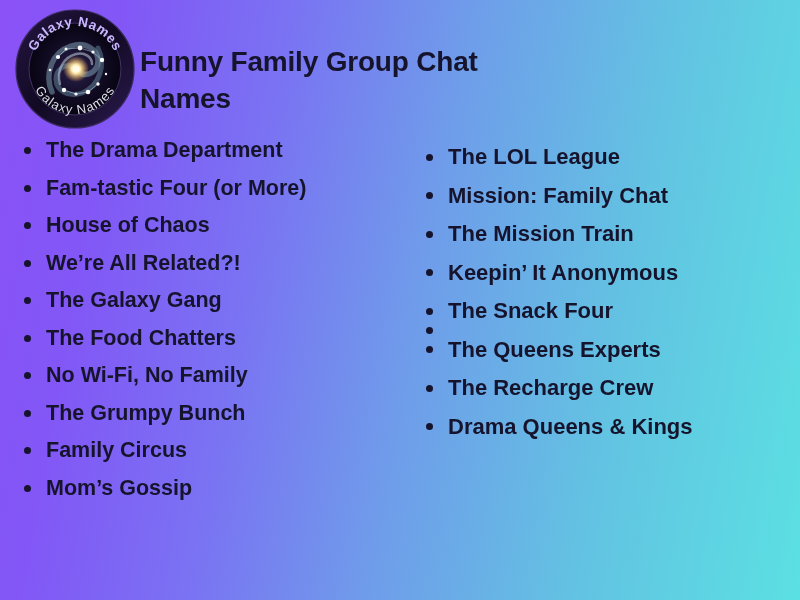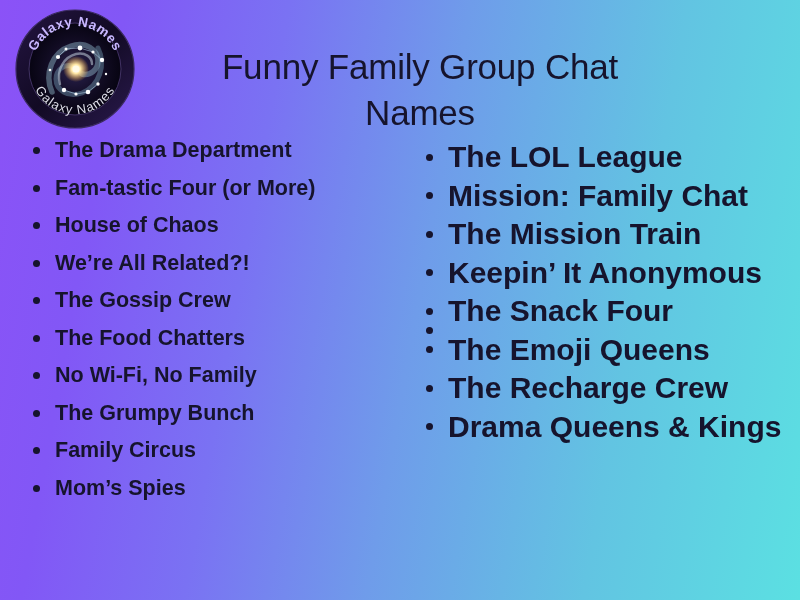--- a/index.html
+++ b/index.html
@@ -25,43 +25,42 @@
     height: 122px;
   }
   .logo-svg { display: block; width: 122px; height: 122px; }
 
   
   .title {
     position: absolute;
     left: 140px;
     top: 44px;
     width: 560px;
-    text-align: center;
     color: #16142d;
-    font-size: 35px;
-    font-weight: 400;
+    font-size: 28px;
+    font-weight: 700;
     line-height: 1.32;
     letter-spacing: -0.2px;
   }
   .title .line { display: block; }
 
   
   .columns {
     position: absolute;
     left: 0;
     top: 132px;
     width: 800px;
     height: 400px;
     display: flex;
     align-items: flex-start;
   }
   .col {
     box-sizing: border-box;
   }
-  .col-left  { width: 412px; padding-left: 29px; }
+  .col-left  { width: 412px; padding-left: 20px; }
   .col-right { width: 388px; padding-left: 10px; }
 
   ul.name-list {
     list-style: none;
     margin: 0;
     padding: 0;
     color: #16142d;
     font-weight: 700;
   }
   ul.name-list li {
@@ -73,21 +72,21 @@
     position: absolute;
     left: 4px;
     top: 50%;
     width: 7px;
     height: 7px;
     margin-top: -3.5px;
     border-radius: 50%;
     background: #16142d;
   }
   .col-left ul.name-list  { font-size: 21.5px; line-height: 37.5px; }
-  .col-right ul.name-list { font-size: 30px; line-height: 38.5px; }
+  .col-right ul.name-list { font-size: 22px; line-height: 38.5px; }
   .col-right { padding-top: 6px; }
 </style>
 </head>
 <body>
 
 <div class="logo-wrap">
   <svg class="logo-svg" viewBox="0 0 122 122">
     <defs>
       <radialGradient id="coreGlow" cx="50%" cy="50%" r="50%">
         <stop offset="0%" stop-color="#ffffff"></stop>
@@ -160,36 +159,36 @@
 </div>
 
 <div class="columns">
 
   <div class="col col-left">
     <ul class="name-list">
       <li><span class="bullet"></span><span>The Drama Department</span></li>
       <li><span class="bullet"></span><span>Fam-tastic Four (or More)</span></li>
       <li><span class="bullet"></span><span>House of Chaos</span></li>
       <li><span class="bullet"></span><span>We’re All Related?!</span></li>
-      <li><span class="bullet"></span><span>The Gossip Crew</span></li>
+      <li><span class="bullet"></span><span>The Galaxy Gang</span></li>
       <li><span class="bullet"></span><span>The Food Chatters</span></li>
       <li><span class="bullet"></span><span>No Wi-Fi, No Family</span></li>
       <li><span class="bullet"></span><span>The Grumpy Bunch</span></li>
       <li><span class="bullet"></span><span>Family Circus</span></li>
-      <li><span class="bullet"></span><span>Mom’s Spies</span></li>
+      <li><span class="bullet"></span><span>Mom’s Gossip</span></li>
     </ul>
   </div>
 
   <div class="col col-right">
     <ul class="name-list">
       <li><span class="bullet"></span><span>The LOL League</span></li>
       <li><span class="bullet"></span><span>Mission: Family Chat</span></li>
       <li><span class="bullet"></span><span>The Mission Train</span></li>
       <li><span class="bullet"></span><span>Keepin’ It Anonymous</span></li>
       <li><span class="bullet"></span><span>The Snack Four</span></li>
       <li><span class="bullet"></span></li>
-      <li><span class="bullet"></span><span>The Emoji Queens</span></li>
+      <li><span class="bullet"></span><span>The Queens Experts</span></li>
       <li><span class="bullet"></span><span>The Recharge Crew</span></li>
       <li><span class="bullet"></span><span>Drama Queens &amp; Kings</span></li>
     </ul>
   </div>
 
 </div>
 
 </body></html>

